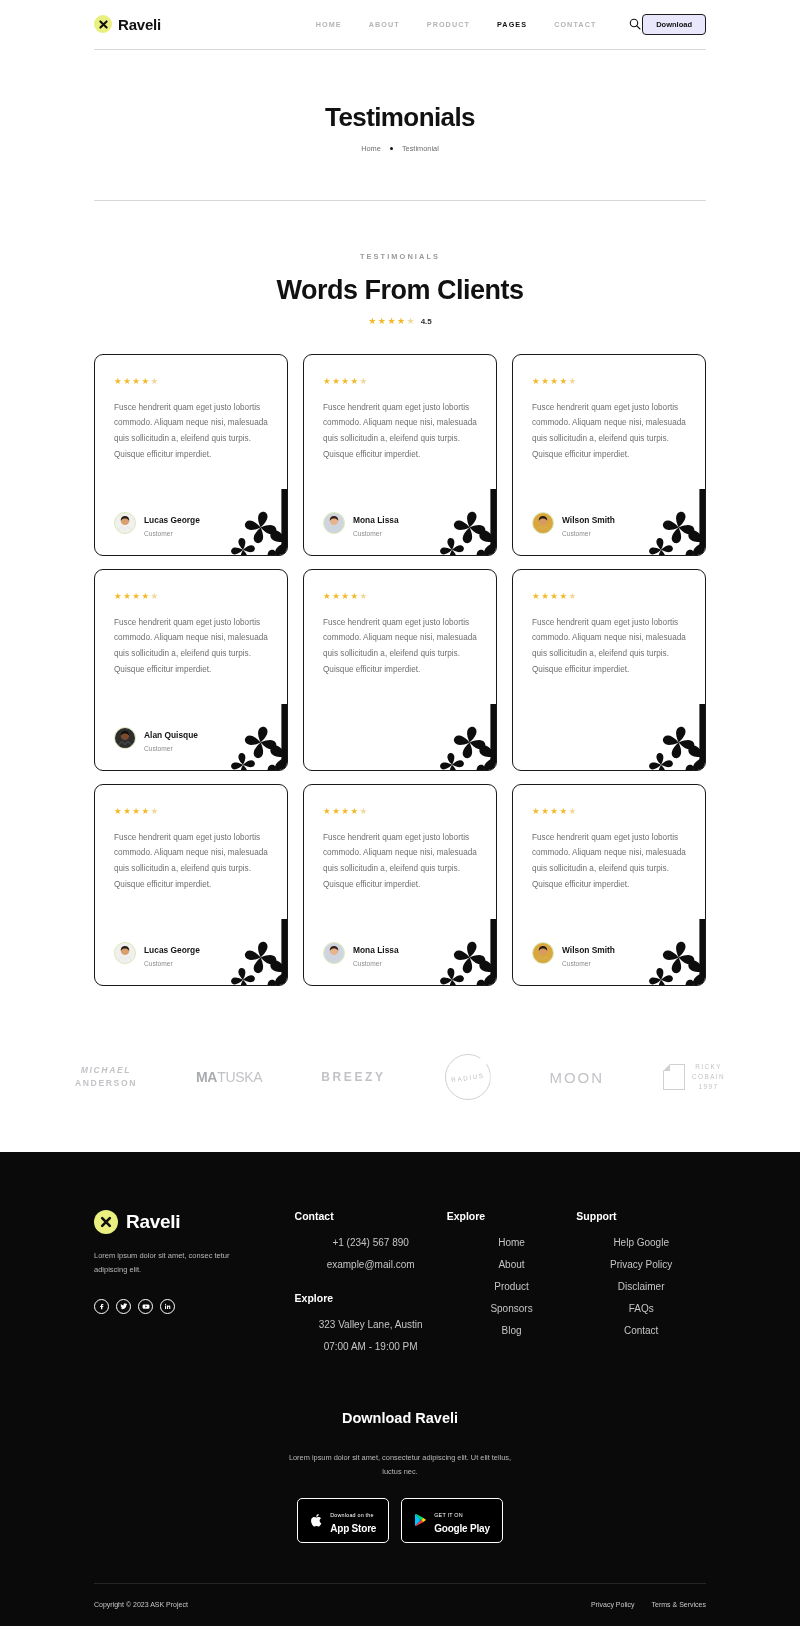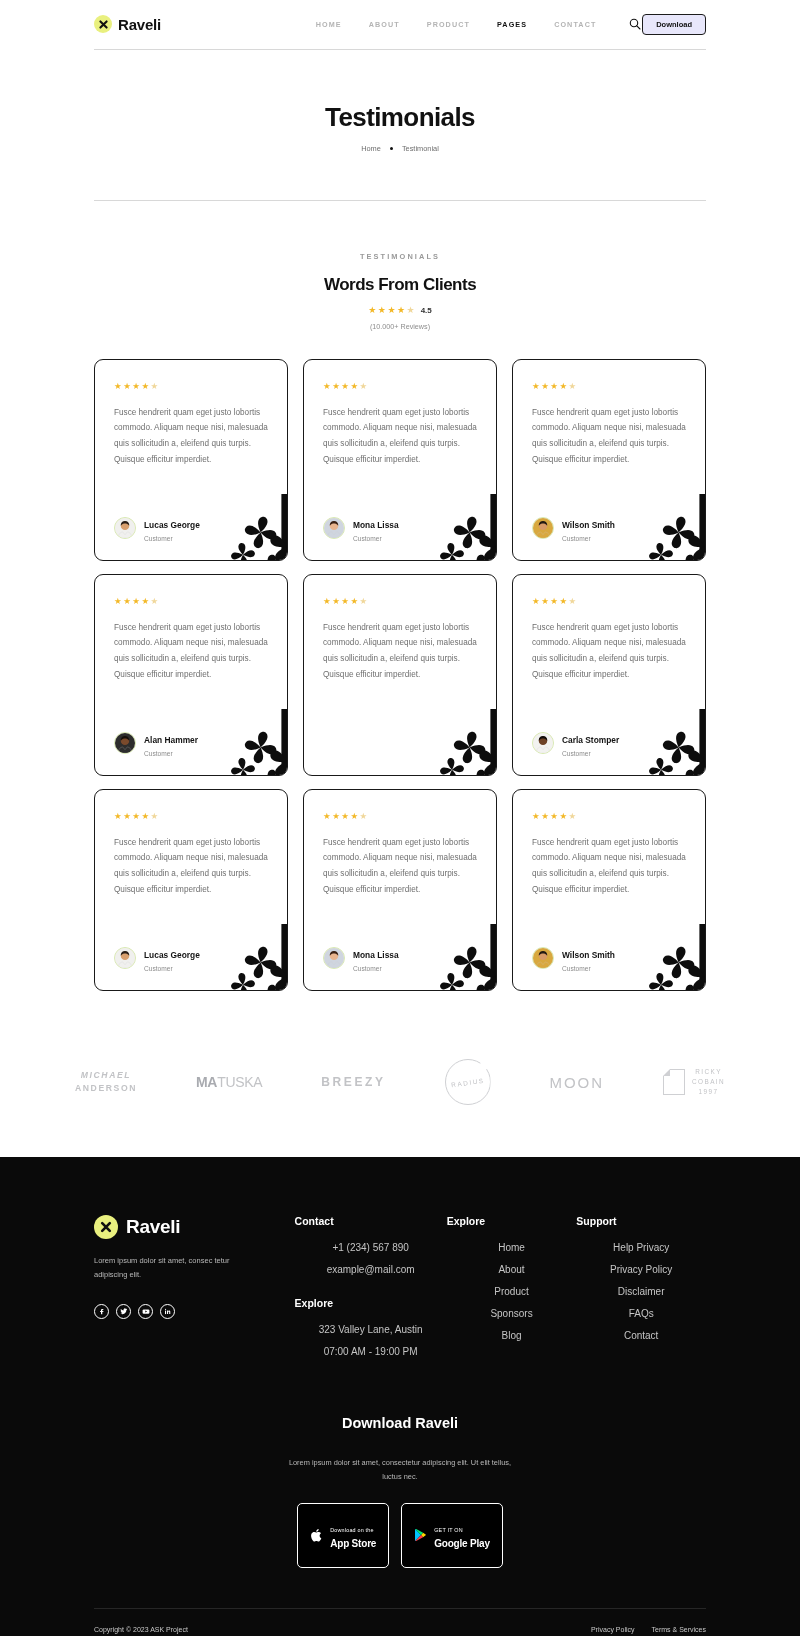--- a/index.html
+++ b/index.html
@@ -61,21 +61,21 @@
   .breadcrumb .crumb-current { color: #6e6e6e; }
   .hero-rule { width: 612px; margin: 47px auto 0; border-top: 1px solid #d8d8d8; }
 
   
   .section-head { text-align: center; padding-top: 51px; }
   .eyebrow {
     font-size: 7.4px; letter-spacing: 2.1px; font-weight: 700;
     color: #9a9a9a; text-transform: uppercase;
   }
   .section-title {
-    margin-top: 14px; font-size: 17px; font-weight: 700;
+    margin-top: 14px; font-size: 27px; font-weight: 700;
     letter-spacing: -0.5px; color: #111;
   }
   .rating-row {
     margin-top: 11px; display: flex; align-items: center; justify-content: center; gap: 6px;
   }
   .stars { display: inline-flex; gap: 1.5px; line-height: 1; }
   .star { font-size: 9px; color: #f3b827; line-height: 1; }
   .star.half { color: #f0d79a; }
   .rating-value { font-size: 8px; font-weight: 600; color: #333; }
   .reviews-count { margin-top: 7px; font-size: 7.2px; color: #8d8d8d; }
@@ -167,21 +167,21 @@
   .f-h { font-size: 10.5px; font-weight: 700; color: #fff; margin-bottom: 15px; }
   .f-h.second { margin-top: 22px; }
   .f-item { font-size: 10px; color: #c5c5c5; margin-bottom: 11px; text-decoration: none; display: block; text-align: center; }
 
   .download-block { width: 612px; margin: 47px auto 0; text-align: center; }
   .dl-title { font-size: 14.5px; font-weight: 700; color: #fff; }
   .dl-desc { margin-top: 25px; font-size: 7.4px; line-height: 1.9; color: #b8b8b8; max-width: 230px; margin-left: auto; margin-right: auto; }
   .store-row { margin-top: 19px; display: flex; align-items: center; justify-content: center; gap: 12px; }
   .store-btn {
     background: #000; border: 1px solid #fff; border-radius: 5px;
-    display: flex; align-items: center; gap: 7px; padding: 16px 12px; cursor: pointer;
+    display: flex; align-items: center; gap: 7px; padding: 6px 12px; cursor: pointer;
   }
   .store-btn .glyph { display: flex; align-items: center; }
   .store-txt { text-align: left; line-height: 1.15; color: #fff; }
   .store-txt .s1 { font-size: 5.4px; letter-spacing: 0.2px; }
   .store-txt .s2 { font-size: 10px; font-weight: 700; letter-spacing: -0.2px; }
 
   .footer-rule { width: 612px; margin: 40px auto 0; border-top: 1px solid #262626; }
   .footer-bottom {
     width: 612px; margin: 0 auto; height: 42px;
     display: flex; align-items: center; justify-content: space-between;
@@ -241,21 +241,20 @@
     <div class="rating-row">
       <span class="stars">
         <span class="star">★</span>
         <span class="star">★</span>
         <span class="star">★</span>
         <span class="star">★</span>
         <span class="star half">★</span>
       </span>
       <span class="rating-value">4.5</span>
     </div>
-    <div class="reviews-count">(10.000+ Reviews)</div>
   </section>
 
   <section class="cards-grid" id="cards-grid">
       <article class="t-card">
         <div class="card-stars">
           <span class="star">★</span>
           <span class="star">★</span>
           <span class="star">★</span>
           <span class="star">★</span>
           <span class="star half">★</span>
@@ -417,21 +416,21 @@
         <div class="t-author">
           <span class="avatar">
             <svg viewBox="0 0 24 24">
               <rect width="24" height="24" fill="#2d2d2d"></rect>
               <circle cx="12" cy="9.2" r="5.1" fill="#7a4a2c"></circle>
               <path d="M6.9 8.4c0-3 2.3-4.9 5.1-4.9s5.1 1.9 5.1 4.9c0 .6-.3.9-.6.4-.9-1.5-2.6-2.2-4.5-2.2s-3.6.7-4.5 2.2c-.3.5-.6.2-.6-.4z" fill="#140e0a"></path>
               <ellipse cx="12" cy="22" rx="7.2" ry="5.4" fill="#2d2d2d"></ellipse>
               <path d="M9.1 16.6 12 20l2.9-3.4c2.9.8 4.7 2.6 4.7 5.2v2.2H4.4v-2.2c0-2.6 1.8-4.4 4.7-5.2z" fill="#2d2d2d" stroke="#cfcfcf" stroke-width=".3"></path>
             </svg>
           </span>
-          <span class="author-meta"><span class="author-name">Alan Hammer</span><div class="author-role">Customer</div></span>
+          <span class="author-meta"><span class="author-name">Alan Quisque</span><div class="author-role">Customer</div></span>
         </div>
         <span class="card-deco">
           <svg viewBox="0 0 100 100" fill="#0d0d0d">
             <rect x="78" y="0" width="9" height="100"></rect>
             <g transform="translate(52,48) rotate(12)">
               <path d="M0 0 C 15 -11, 20 -3.5999999999999996, 20 0 C 20 3.5999999999999996, 15 11, 0 0 Z"></path>
               <path d="M0 0 C -11 15, -3.5999999999999996 20, 0 20 C 3.5999999999999996 20, 11 15, 0 0 Z"></path>
               <path d="M0 0 C -15 11, -20 3.5999999999999996, -20 0 C -20 -3.5999999999999996, -15 -11, 0 0 Z"></path>
               <path d="M0 0 C 11 -15, 3.5999999999999996 -20, 0 -20 C -3.5999999999999996 -20, -11 -15, 0 0 Z"></path>
             </g>
@@ -497,32 +496,20 @@
       </article>
       <article class="t-card">
         <div class="card-stars">
           <span class="star">★</span>
           <span class="star">★</span>
           <span class="star">★</span>
           <span class="star">★</span>
           <span class="star half">★</span>
         </div>
         <p class="t-quote">Fusce hendrerit quam eget justo lobortis commodo. Aliquam neque nisi, malesuada quis sollicitudin a, eleifend quis turpis. Quisque efficitur imperdiet.</p>
-        <div class="t-author">
-          <span class="avatar">
-            <svg viewBox="0 0 24 24">
-              <rect width="24" height="24" fill="#f2f2f0"></rect>
-              <circle cx="12" cy="9.2" r="5.1" fill="#6e4226"></circle>
-              <path d="M6.9 8.4c0-3 2.3-4.9 5.1-4.9s5.1 1.9 5.1 4.9c0 .6-.3.9-.6.4-.9-1.5-2.6-2.2-4.5-2.2s-3.6.7-4.5 2.2c-.3.5-.6.2-.6-.4z" fill="#120d0a"></path>
-              <ellipse cx="12" cy="22" rx="7.2" ry="5.4" fill="#f2f2f0"></ellipse>
-              <path d="M9.1 16.6 12 20l2.9-3.4c2.9.8 4.7 2.6 4.7 5.2v2.2H4.4v-2.2c0-2.6 1.8-4.4 4.7-5.2z" fill="#f2f2f0" stroke="#cfcfcf" stroke-width=".3"></path>
-            </svg>
-          </span>
-          <span class="author-meta"><span class="author-name">Carla Stomper</span><div class="author-role">Customer</div></span>
-        </div>
         <span class="card-deco">
           <svg viewBox="0 0 100 100" fill="#0d0d0d">
             <rect x="78" y="0" width="9" height="100"></rect>
             <g transform="translate(52,48) rotate(12)">
               <path d="M0 0 C 15 -11, 20 -3.5999999999999996, 20 0 C 20 3.5999999999999996, 15 11, 0 0 Z"></path>
               <path d="M0 0 C -11 15, -3.5999999999999996 20, 0 20 C 3.5999999999999996 20, 11 15, 0 0 Z"></path>
               <path d="M0 0 C -15 11, -20 3.5999999999999996, -20 0 C -20 -3.5999999999999996, -15 -11, 0 0 Z"></path>
               <path d="M0 0 C 11 -15, 3.5999999999999996 -20, 0 -20 C -3.5999999999999996 -20, -11 -15, 0 0 Z"></path>
             </g>
             <g transform="translate(84,66) rotate(30)">
@@ -799,21 +786,21 @@
         <div class="f-h">Explore</div>
         <a class="f-item" href="#">Home</a>
         <a class="f-item" href="#">About</a>
         <a class="f-item" href="#">Product</a>
         <a class="f-item" href="#">Sponsors</a>
         <a class="f-item" href="#">Blog</a>
       </div>
 
       <div class="f-col small">
         <div class="f-h">Support</div>
-        <a class="f-item" href="#">Help Privacy</a>
+        <a class="f-item" href="#">Help Google</a>
         <a class="f-item" href="#">Privacy Policy</a>
         <a class="f-item" href="#">Disclaimer</a>
         <a class="f-item" href="#">FAQs</a>
         <a class="f-item" href="#">Contact</a>
       </div>
 
     </div>
 
     <div class="download-block">
       <div class="dl-title">Download Raveli</div>

